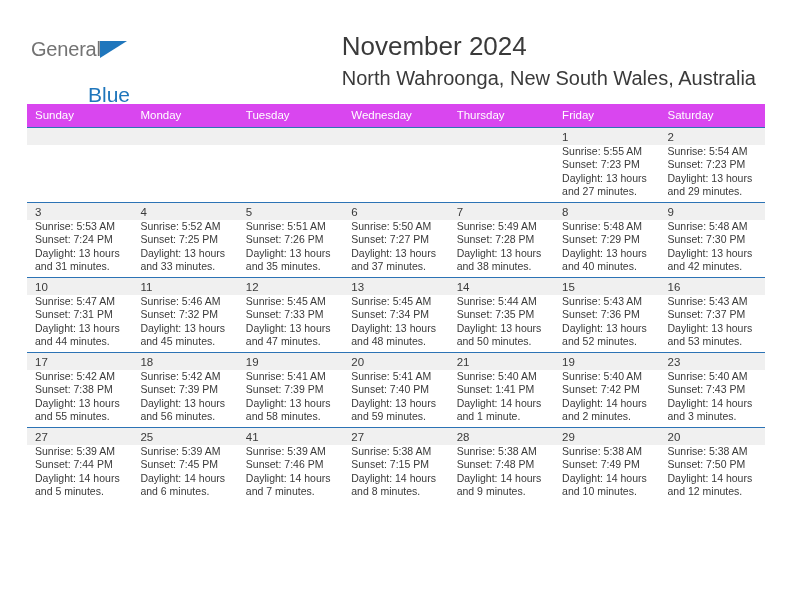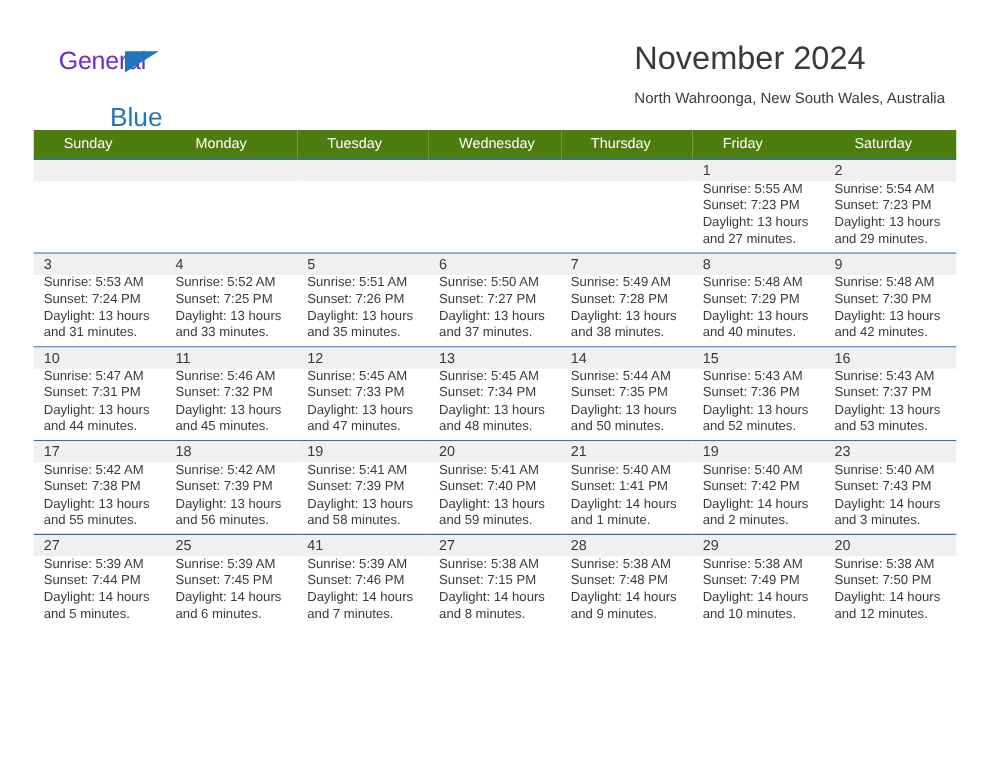--- a/index.html
+++ b/index.html
@@ -32,24 +32,24 @@
   }
   .logo {
     position: absolute;
     left: 31px;
     top: 38px;
     width: 130px;
     height: 45px;
   }
   .logo-general {
     position: absolute;
-    left: 16px;
+    left: 0;
     top: 0;
     font-size: 20px;
-    color: #6d28d9;
+    color: #737373;
     letter-spacing: -0.2px;
     font-family: "Liberation Sans", sans-serif;
   }
   .logo-triangle {
     position: absolute;
     left: 69px;
     top: 3px;
     width: 0;
     height: 0;
     border-left: 27px solid #1f76bc;
@@ -71,43 +71,43 @@
     top: 30px;
     text-align: left;
   }
   .cal-title {
     font-size: 26px;
     color: #3a3a3a;
     line-height: 32px;
     white-space: nowrap;
   }
   .cal-subtitle {
-    font-size: 12px;
+    font-size: 20px;
     color: #3a3a3a;
     line-height: 20px;
     margin-top: 6px;
     white-space: nowrap;
   }
 
   
   .calendar {
     position: absolute;
     left: 27px;
     top: 104px;
     width: 738px;
     border-collapse: collapse;
     table-layout: fixed;
   }
   .calendar th {
-    background: #4d7c0f;
+    background: #d946ef;
     color: #ffffff;
     font-weight: normal;
     font-size: 11.5px;
     text-align: left;
-    padding: 5px 0 5px 24px;
+    padding: 5px 0 5px 8px;
     height: 11px;
     line-height: 13px;
   }
   .calendar td {
     vertical-align: top;
     padding: 0;
     height: 74px;
     border-top: 1.6px solid #2c73b5;
   }
   .calendar tr.week-row td {

